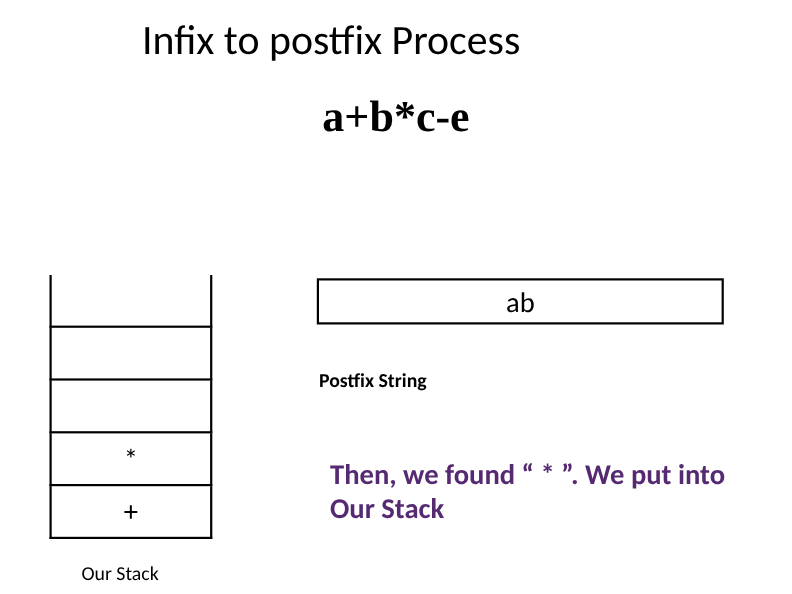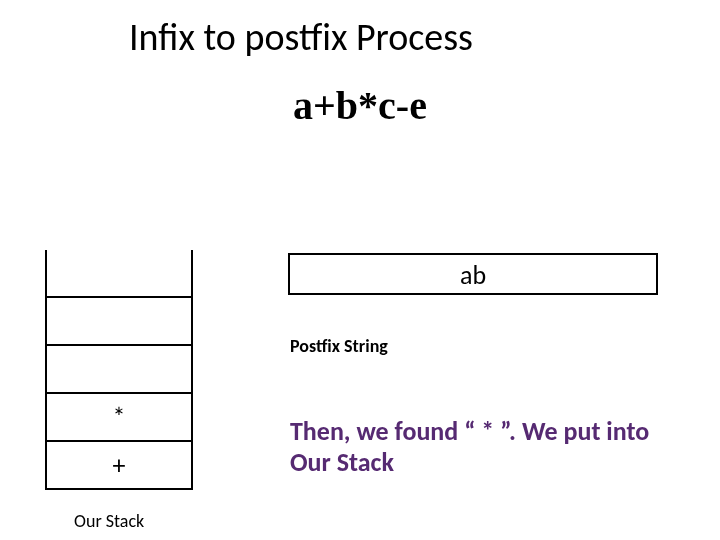--- a/index.html
+++ b/index.html
@@ -74,21 +74,21 @@
       position: absolute;
       top: 498px;
       left: 74px;
       font-size: 18px;
       color: #000;
       margin-top: 12px;
     }
     .caption {
       position: absolute;
       top: 416px;
-      left: 290px;
+      left: 300px;
       width: 400px;
       font-size: 26px;
       font-weight: bold;
       color: #562A72;
       line-height: 1.2;
     }
   </style>
 </head>
 <body>
 

